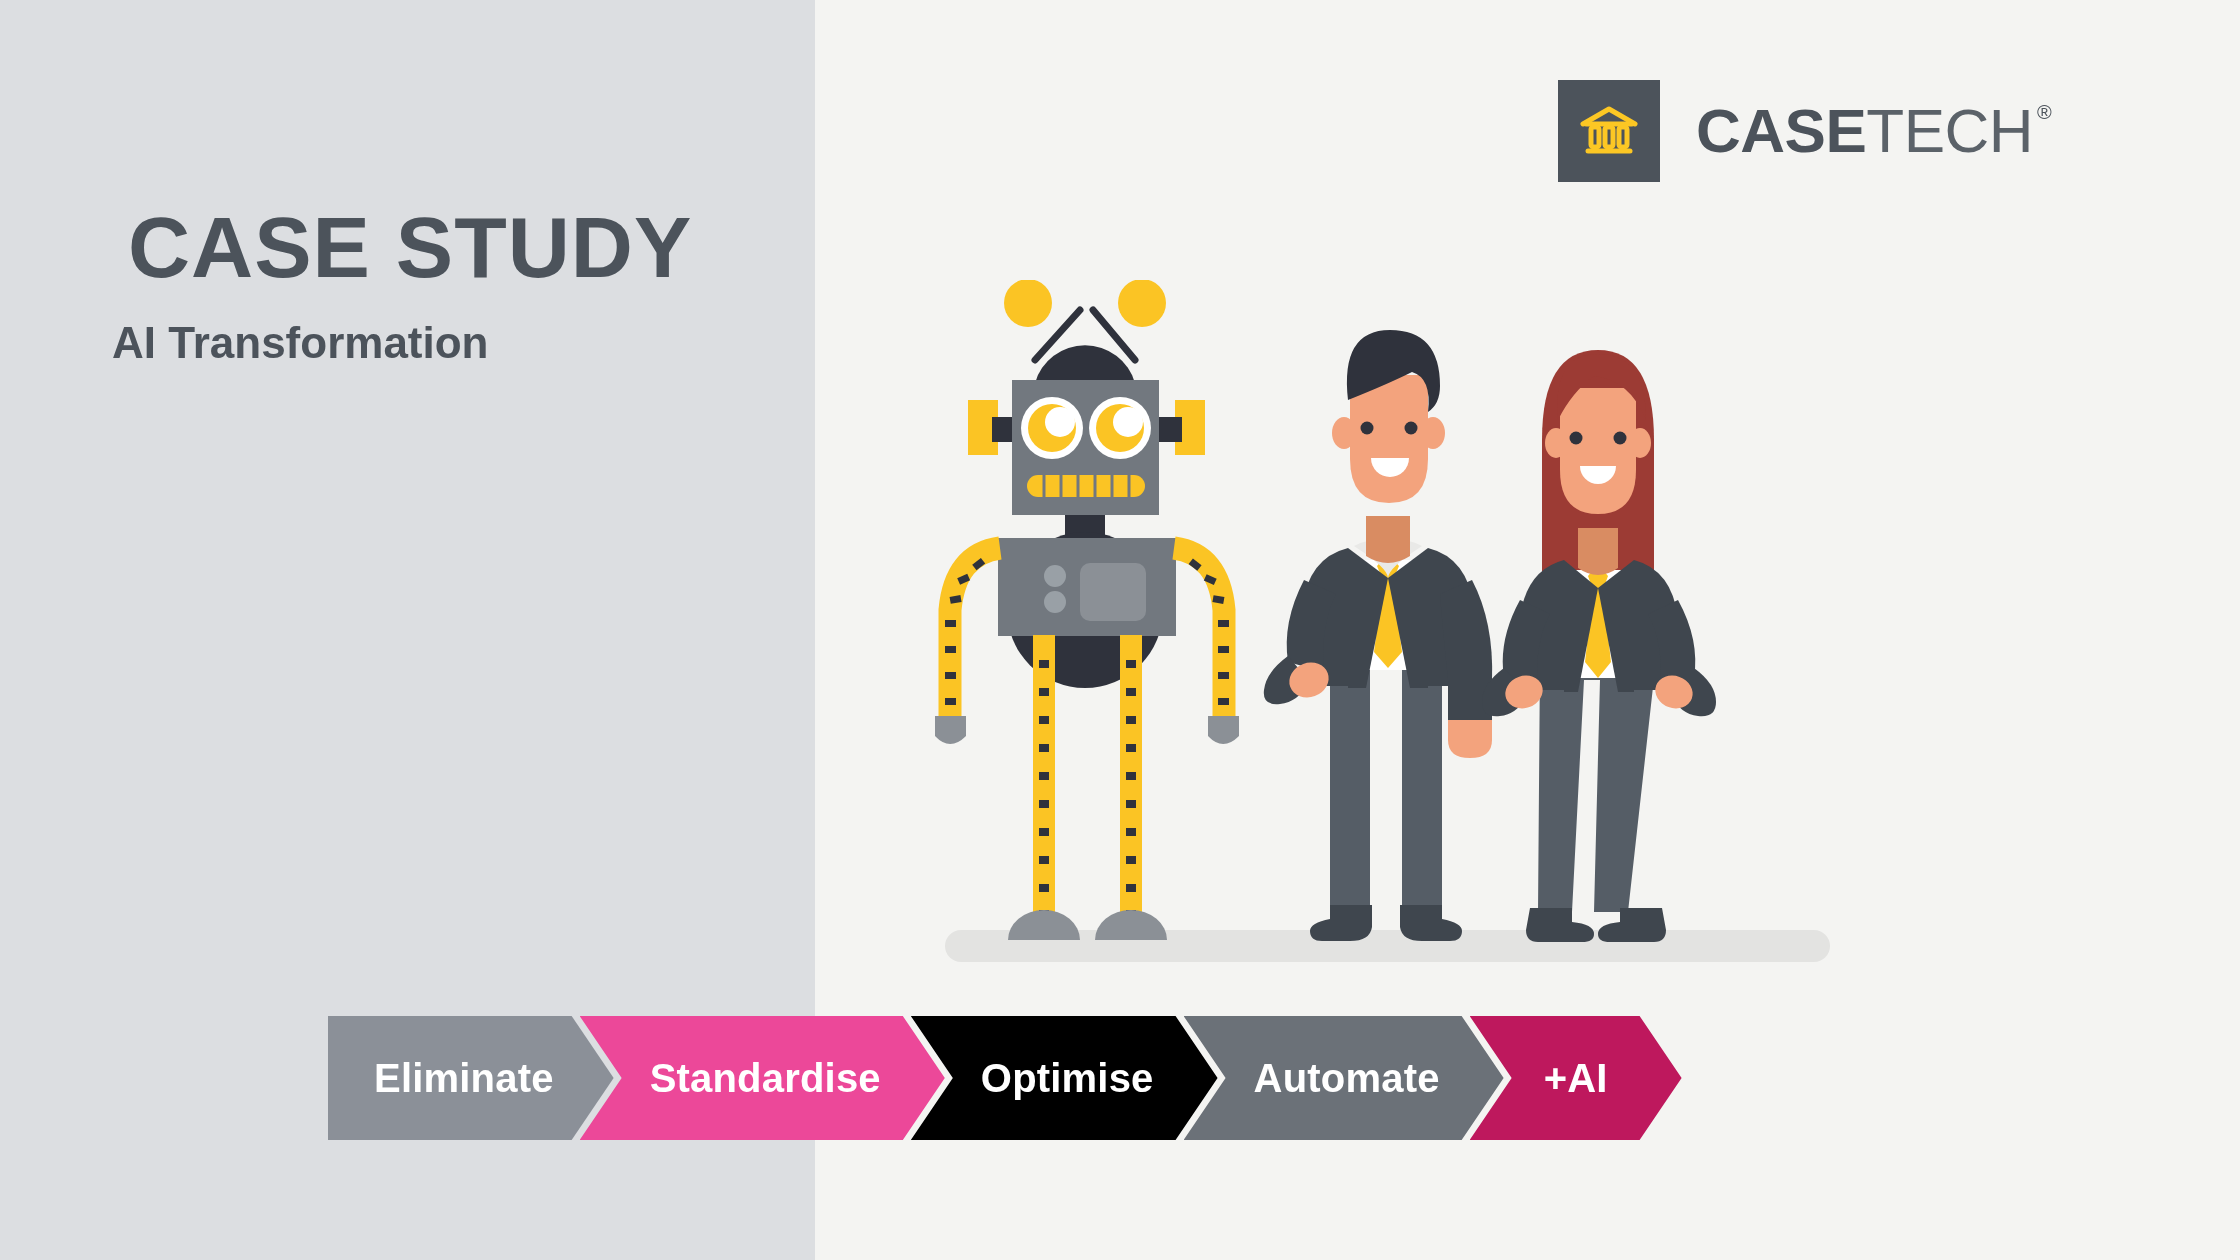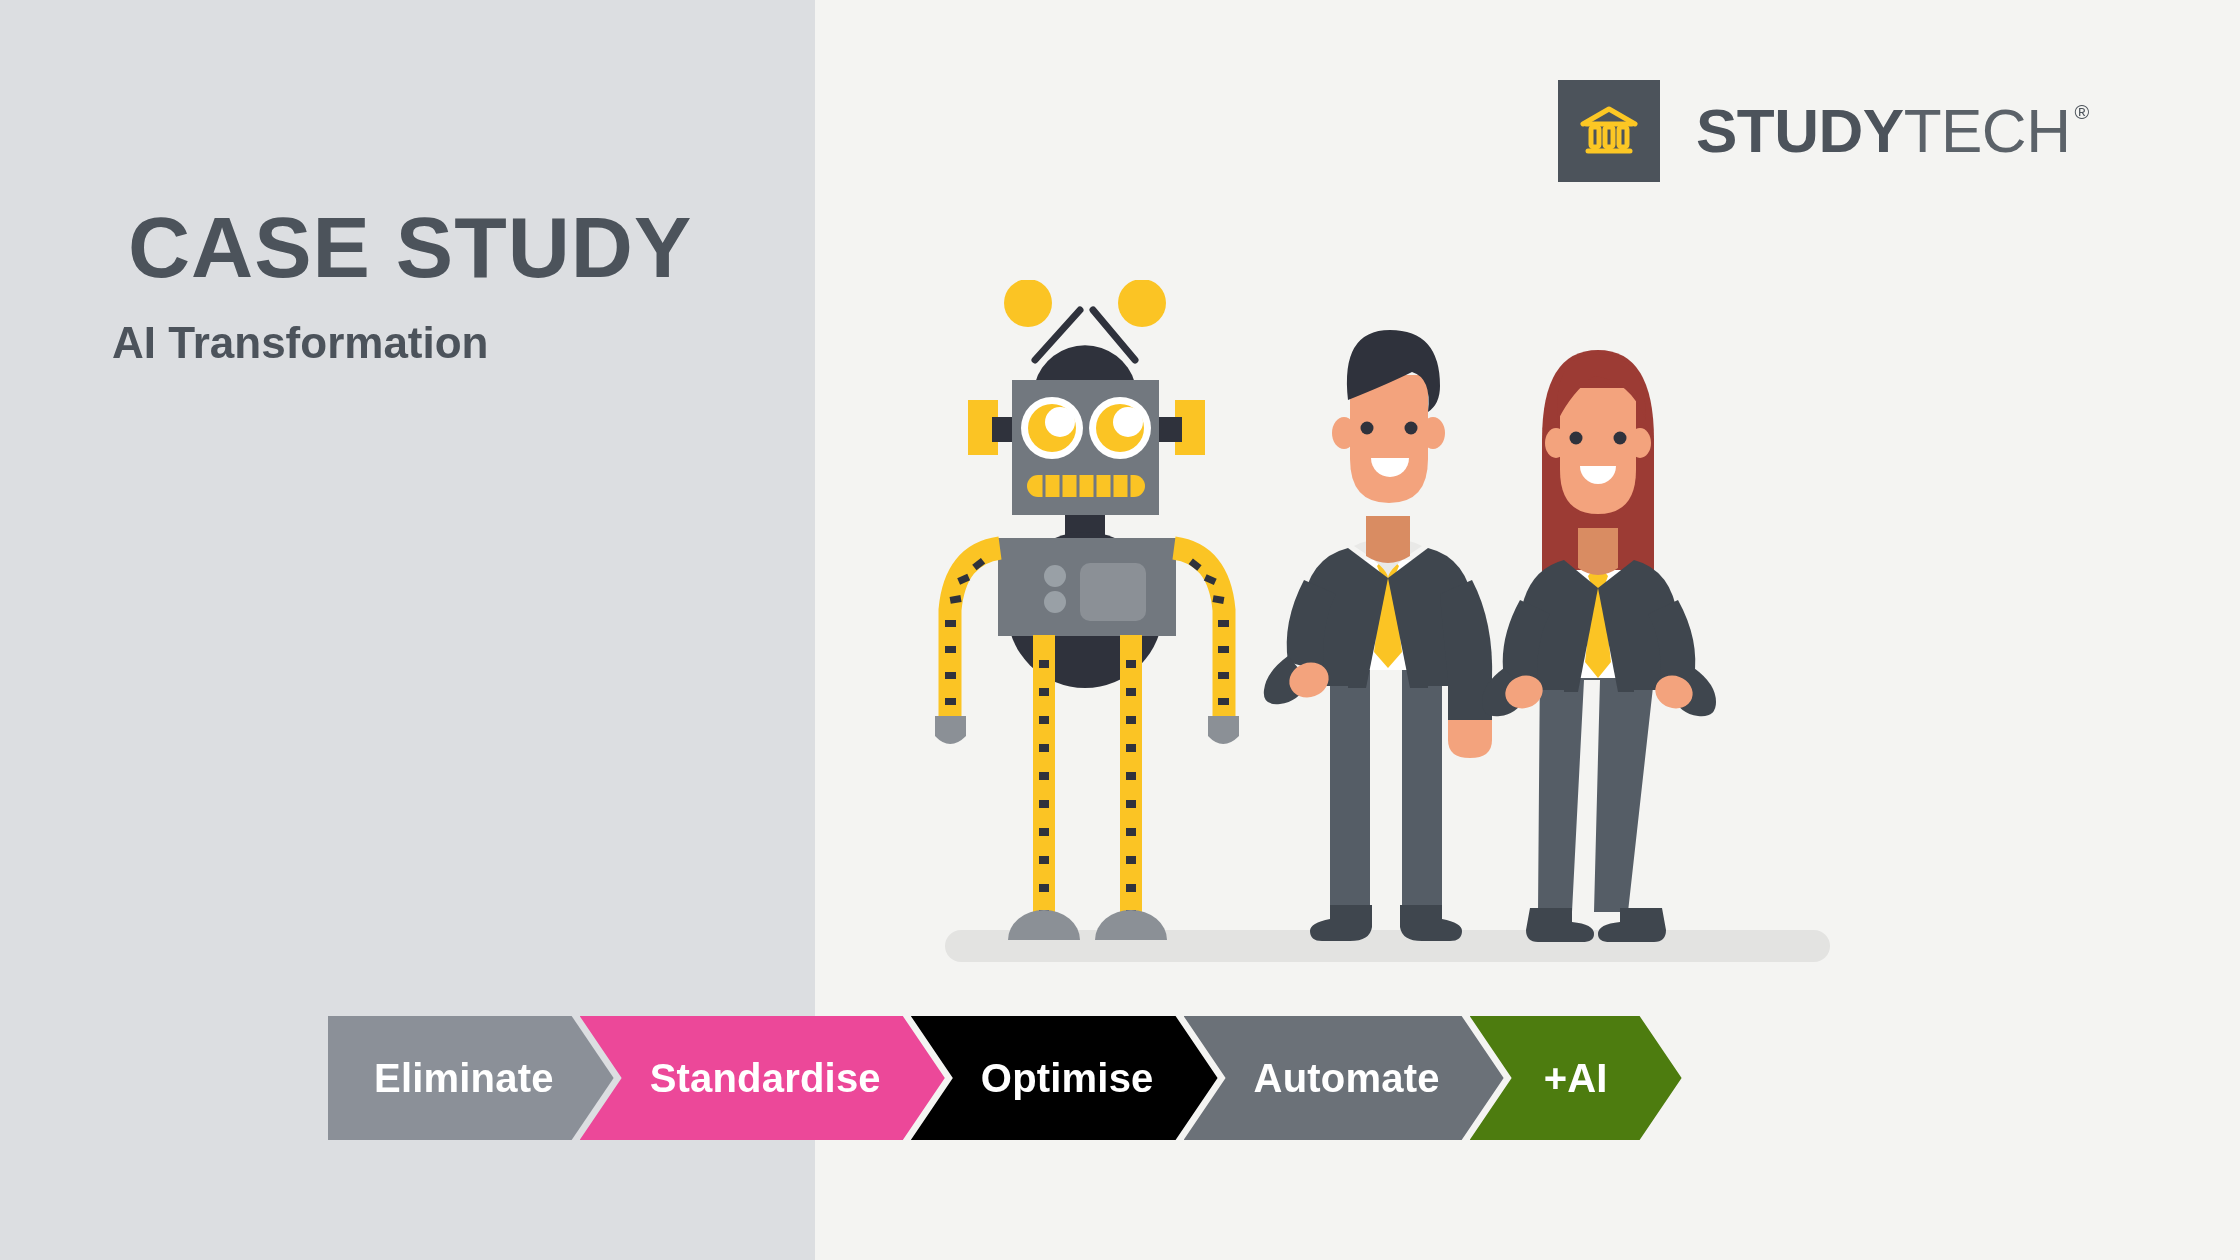--- a/index.html
+++ b/index.html
@@ -162,21 +162,21 @@
           <path d="M9 28 L35 13 L61 28"></path>
           <path d="M12 28 h46"></path>
           <rect x="17" y="31" width="8" height="20" rx="2.5"></rect>
           <rect x="31" y="31" width="8" height="20" rx="2.5"></rect>
           <rect x="45" y="31" width="8" height="20" rx="2.5"></rect>
           <path d="M14 55 h42"></path>
         </g>
       </svg>
     </div>
     <div class="logo-words">
-      <span class="logo-hoba">STUDY</span>
+      <span class="logo-hoba">CASE</span>
       <span class="logo-tech">TECH</span>
       <span class="logo-reg">®</span>
     </div>
   </div>
 
   <div class="illustration">
     <svg width="920" height="700" viewBox="0 0 920 700">
 
       <rect x="15" y="650" width="885" height="32" rx="16" fill="#e3e3e1"></rect>
 
@@ -353,18 +353,18 @@
     </div>
     <div class="chev mid" style="background:#ec4899;">
       <span>Standardise</span>
     </div>
     <div class="chev mid" style="background:#000000;">
       <span>Optimise</span>
     </div>
     <div class="chev mid" style="background:#6b7178;">
       <span>Automate</span>
     </div>
-    <div class="chev last" style="background:#4d7c0f;align-items:center;">
+    <div class="chev last" style="background:#be185d;align-items:center;">
       <span>+AI</span>
     </div>
   </div>
 
 </div>
 
 </body></html>

